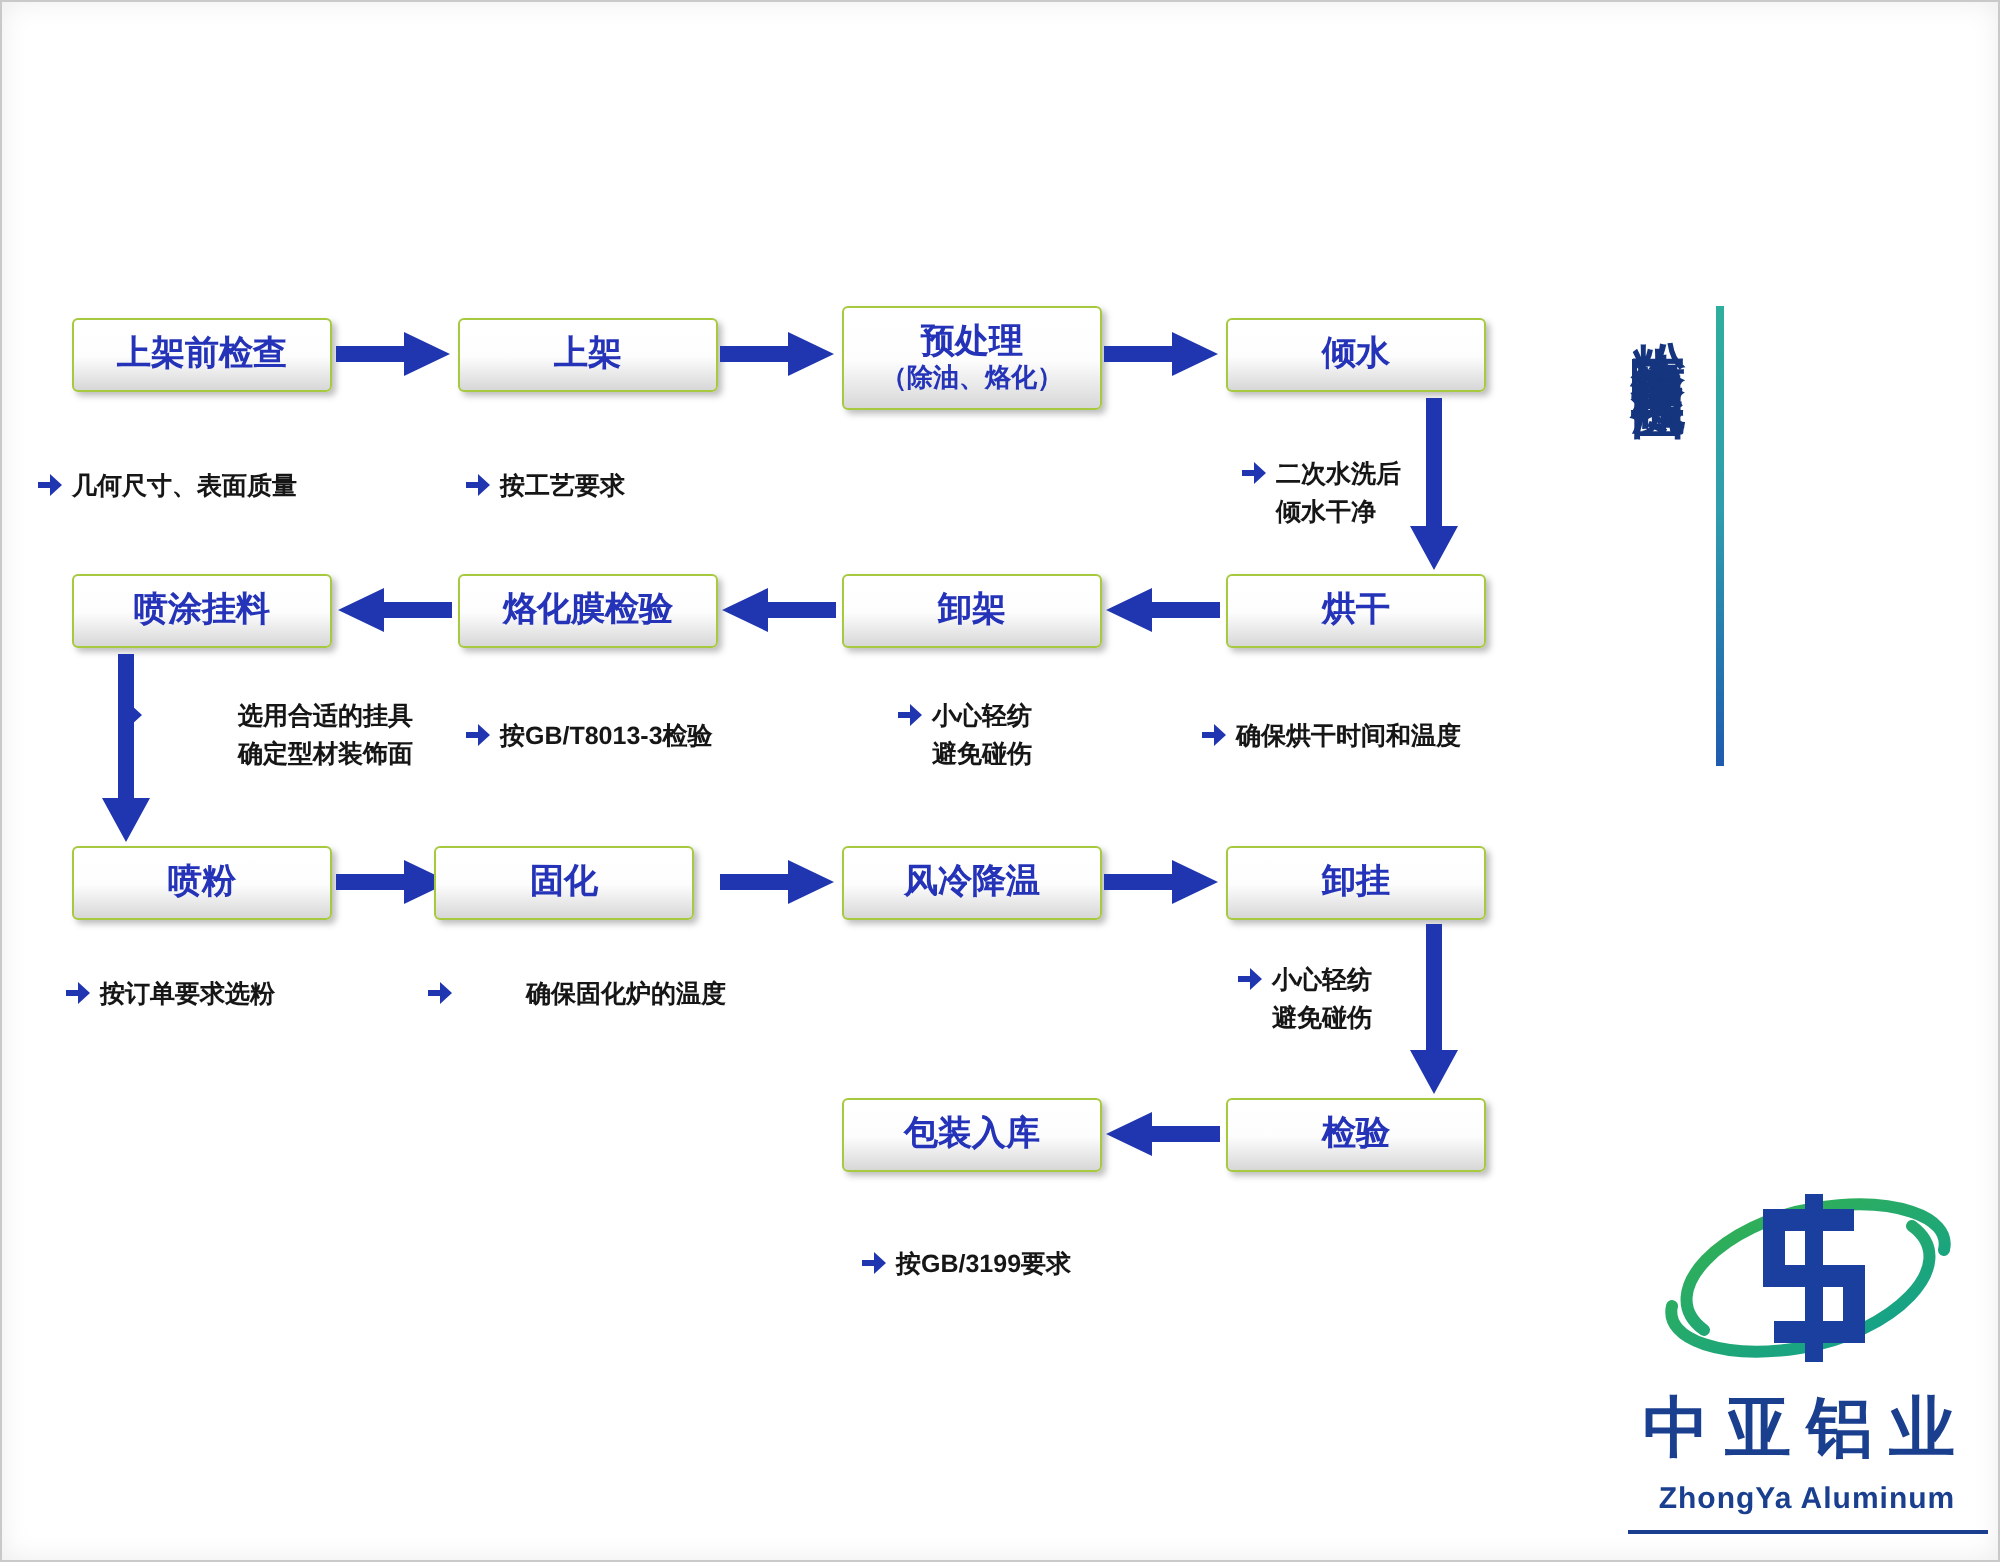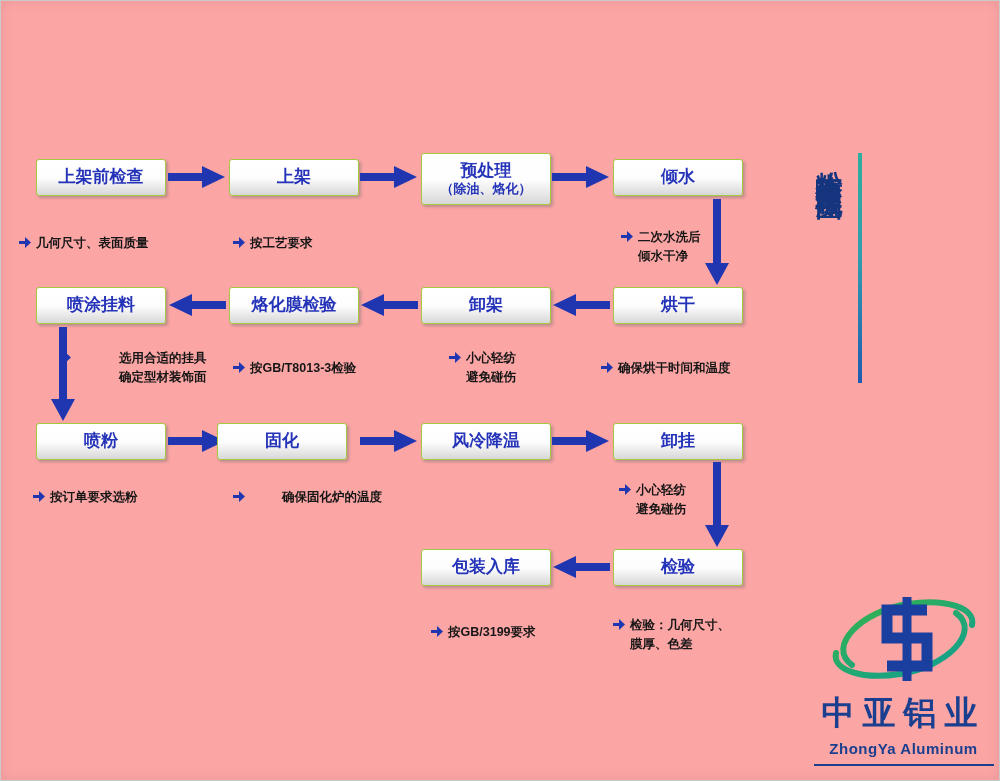--- a/index.html
+++ b/index.html
@@ -1,16 +1,16 @@
 <!DOCTYPE html>
 <html><head>
 <meta charset="utf-8">
 <style>
   html,body{margin:0;padding:0;background:#eaeaea;font-family:"Liberation Sans",sans-serif;}
-  .page{position:relative;width:1000px;height:781px;background:#fca5a5;margin:0 auto;
+  .page{position:relative;width:1000px;height:781px;background:#ffffff;margin:0 auto;
         border:1px solid #c9c9c9;box-sizing:border-box;overflow:hidden;
         box-shadow:inset 0 0 14px rgba(0,0,0,0.08);}
   
   .fbox{position:absolute;width:130px;height:37px;border:1px solid #a7c93f;border-radius:3px;
         background:linear-gradient(180deg,#ffffff 0%,#fdfdfd 52%,#d7d7d7 100%);
         box-shadow:2px 2px 3px rgba(110,110,110,.45);
         display:flex;align-items:center;justify-content:center;flex-direction:column;
         color:#2433b8;font-weight:bold;font-size:17px;line-height:1.1;box-sizing:border-box;}
   .fbox .sub{font-size:13px;font-weight:bold;color:#2433b8;margin-top:2px;}
   .fbox.tall{height:52px;}
@@ -158,21 +158,21 @@
   <div class="fbox" style="left:612px;top:422px;">
     <span>卸挂</span>
   </div>
 
   <div class="note" style="left:32px;top:487px;">
     <svg width="12" height="11">
         <polygon points="0,4 6,4 6,0 12,5.5 6,11 6,7 0,7" fill="#2036b1"></polygon>
       </svg>
     <span class="ntext">按订单要求选粉</span>
   </div>
-  <div class="note" style="left:232px;top:487px;gap:37px;">
+  <div class="note" style="left:213px;top:487px;gap:37px;">
     <svg width="12" height="11">
         <polygon points="0,4 6,4 6,0 12,5.5 6,11 6,7 0,7" fill="#2036b1"></polygon>
       </svg>
     <span class="ntext">确保固化炉的温度</span>
   </div>
   <div class="note" style="left:618px;top:480px;">
     <svg width="12" height="11">
         <polygon points="0,4 6,4 6,0 12,5.5 6,11 6,7 0,7" fill="#2036b1"></polygon>
       </svg>
     <span class="ntext">小心轻纺
@@ -191,27 +191,20 @@
     </svg>
   <div class="fbox" style="left:420px;top:548px;">
     <span>包装入库</span>
   </div>
 
   <div class="note" style="left:430px;top:622px;">
     <svg width="12" height="11">
         <polygon points="0,4 6,4 6,0 12,5.5 6,11 6,7 0,7" fill="#2036b1"></polygon>
       </svg>
     <span class="ntext">按GB/3199要求</span>
-  </div>
-  <div class="note" style="left:612px;top:615px;">
-    <svg width="12" height="11">
-        <polygon points="0,4 6,4 6,0 12,5.5 6,11 6,7 0,7" fill="#2036b1"></polygon>
-      </svg>
-    <span class="ntext">检验：几何尺寸、
-膜厚、色差</span>
   </div>
 
   <div class="vtitle">粉末喷涂加工流程图</div>
   <div class="vline"></div>
 
   <div class="logo">
     <svg width="160" height="96" viewBox="0 0 160 96">
       <defs>
         <linearGradient id="lg1" x1="0" y1="0" x2="1" y2="1">
           <stop offset="0" stop-color="#37b34a"></stop>

